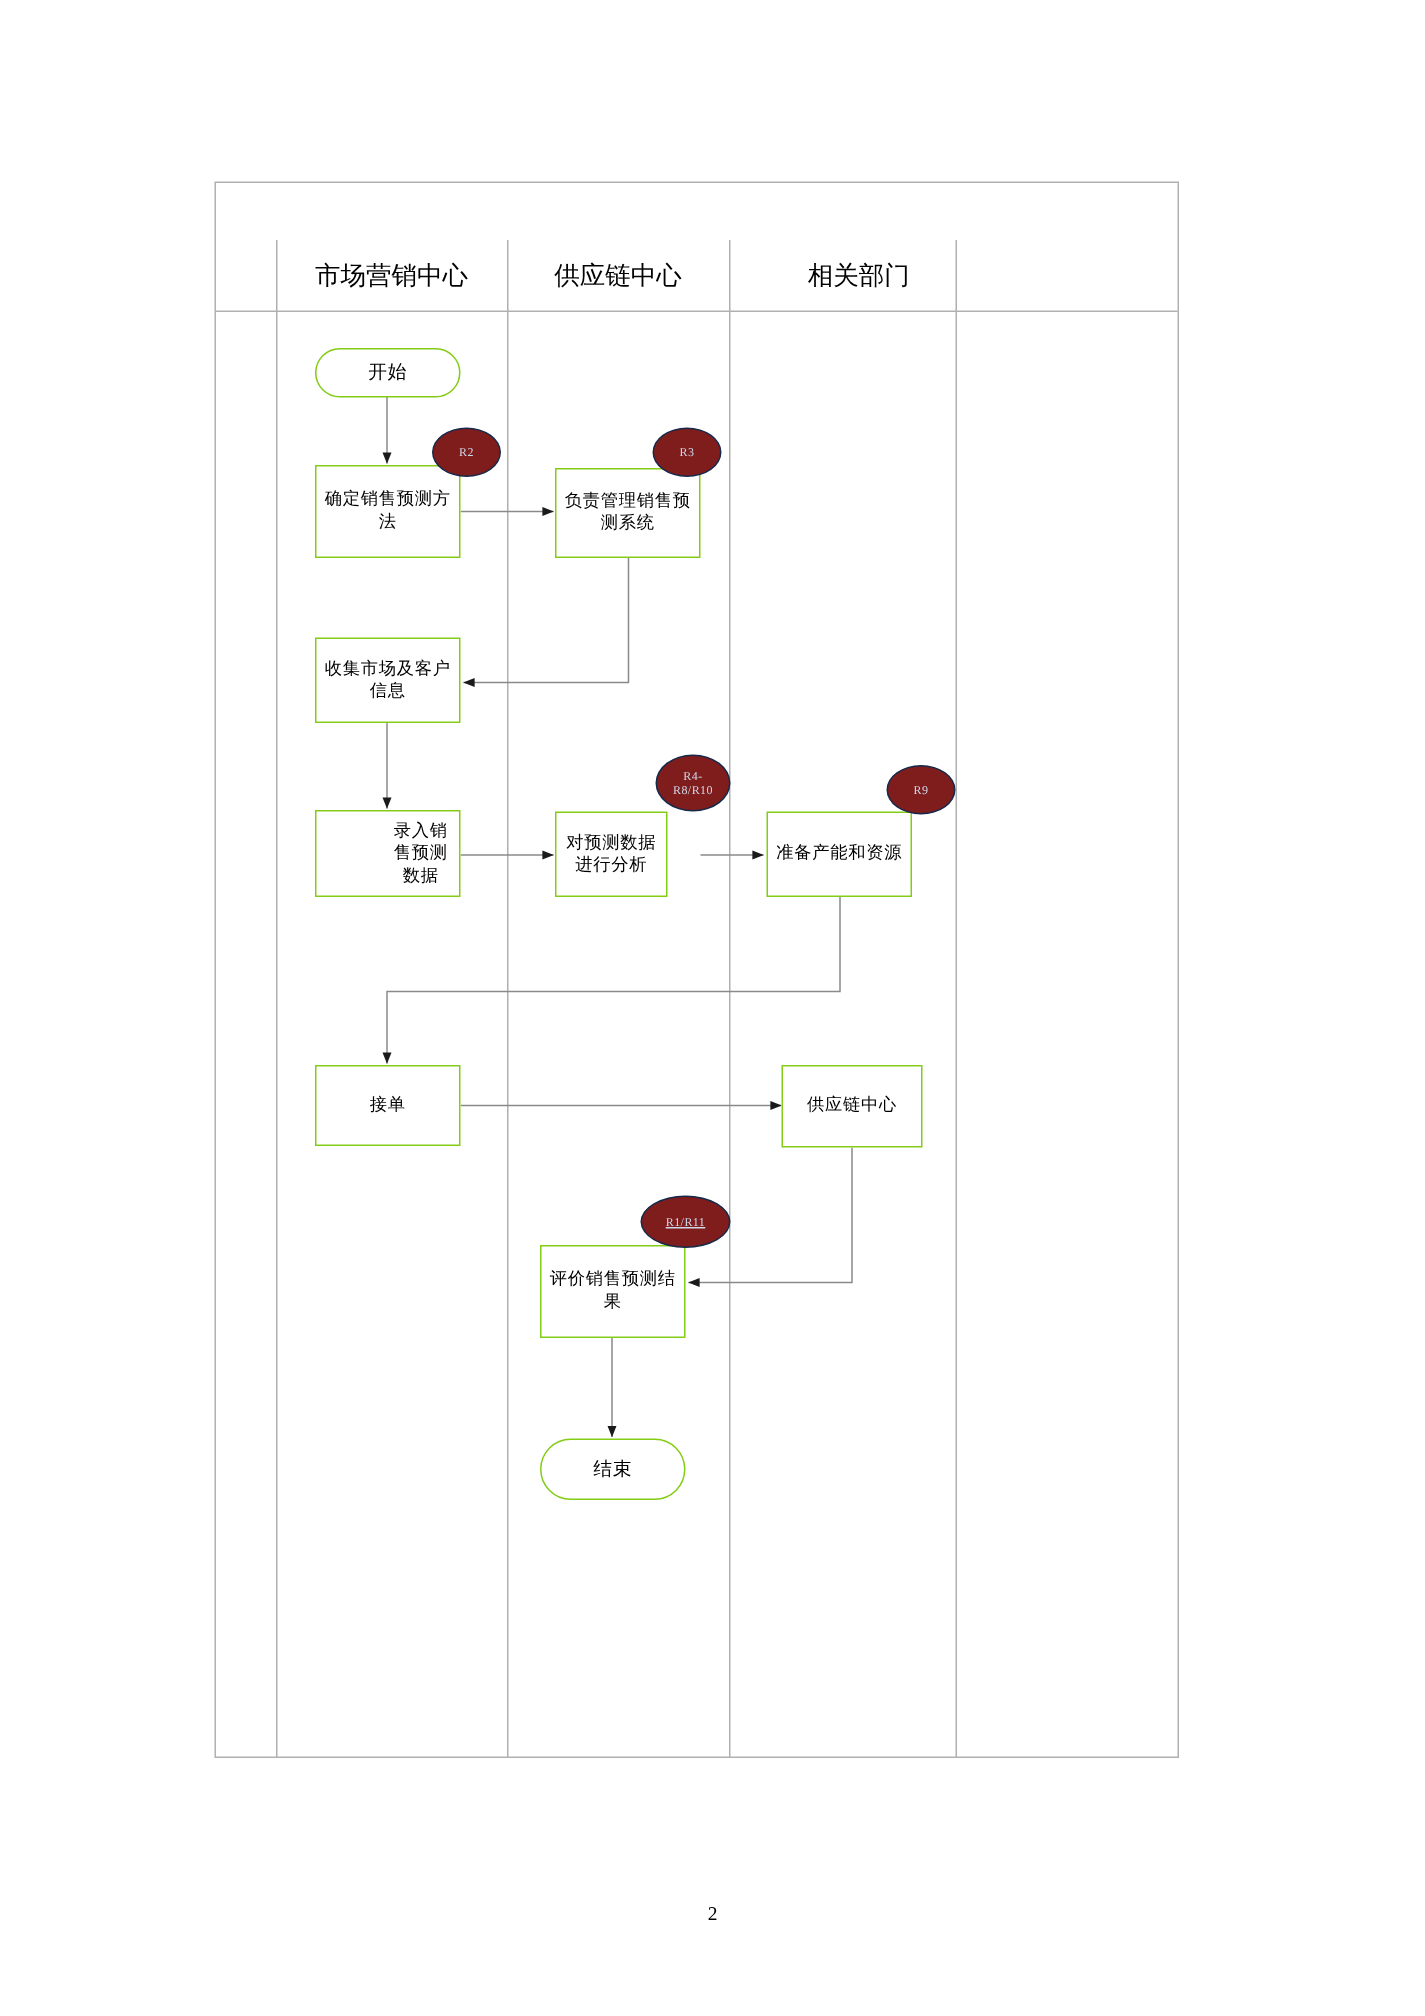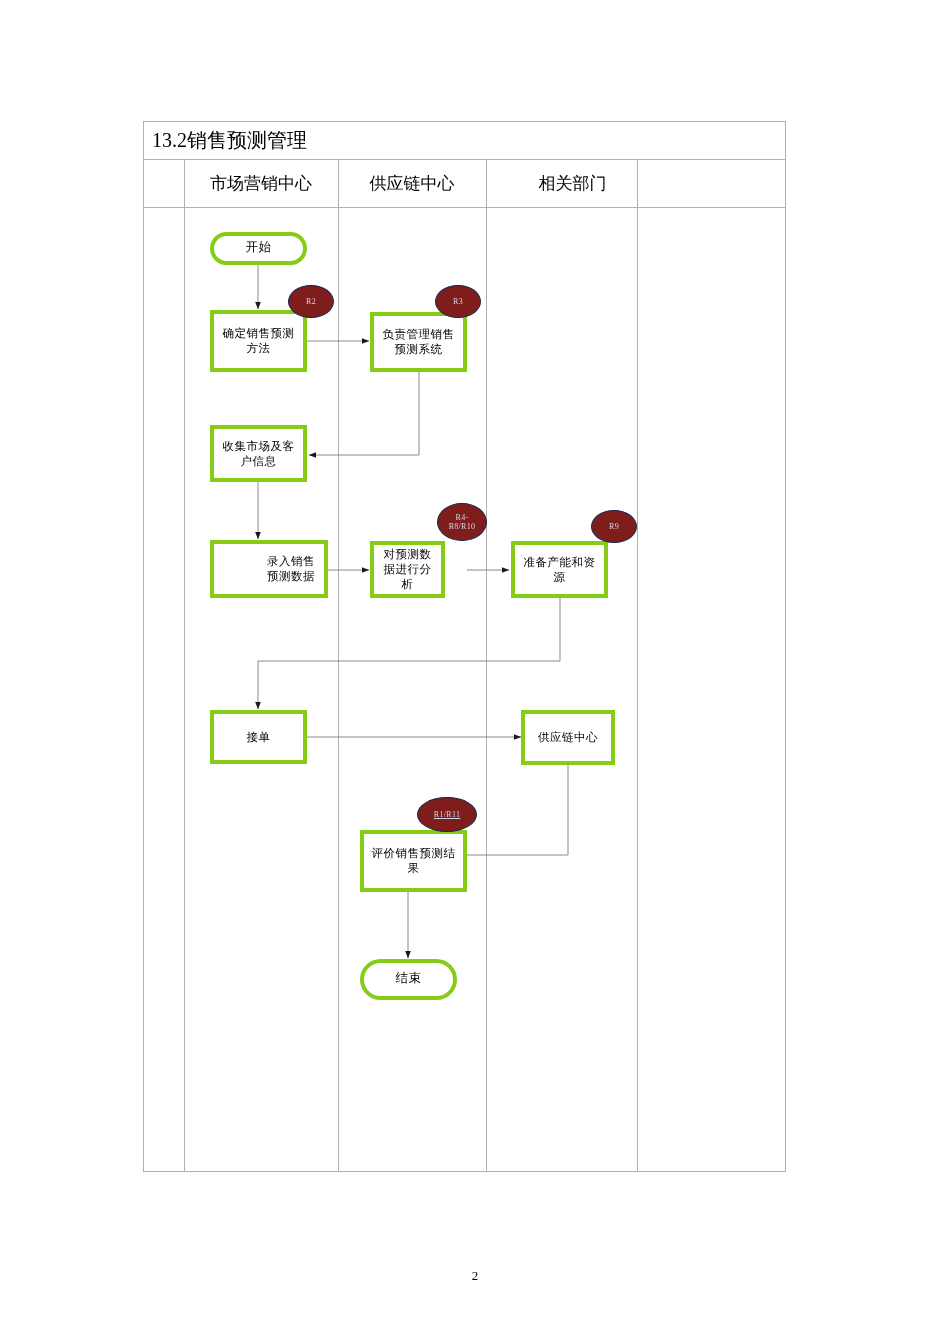--- a/index.html
+++ b/index.html
@@ -81,29 +81,29 @@
     top: 0;
     width: 950px;
     height: 1344px;
     pointer-events: none;
   }
 
   
   .node {
     position: absolute;
     box-sizing: border-box;
-    border: 4px solid #84cc16;
+    border: 1px solid #84cc16;
     background: #ffffff;
     display: flex;
     align-items: center;
     justify-content: center;
     text-align: center;
     font-size: 11.5px;
     line-height: 15px;
-    font-family: Liberation Mono, monospace;
+    font-family: Liberation Serif, serif;
     letter-spacing: 0.5px;
     padding: 0 4px;
   }
   .node.terminator {
     border-radius: 40px;
     font-size: 12.5px;
   }
 
   
   .badge {
@@ -133,23 +133,20 @@
     text-align: center;
     font-size: 13px;
     font-family: "Liberation Serif", "DejaVu Serif", serif;
   }
 </style>
 </head>
 <body>
 
 <div id="flow-table">
 
-  <div class="title-row">
-    <div class="title-text">13.2销售预测管理</div>
-  </div>
 
   <div class="header-row">
     <div class="hdr-cell" style="left:0px;width:40px;"></div>
     <div class="hdr-cell" style="left:194px;width:148px;">供应链中心</div>
     <div class="hdr-cell" style="left:40px;width:154px;">市场营销中心</div>
     <div class="hdr-cell" style="left:342px;width:151px;margin-left:11px;">相关部门</div>
     <div class="hdr-cell" style="left:493px;width:148px;"></div>
   </div>
 
   <div class="col-divider" style="left:40px;"></div>
@@ -189,38 +186,38 @@
 </svg>
 
 <div class="node terminator" style="left:210px;top:232px;width:97px;height:33px;">开始</div>
 
 <div class="node" style="left:210px;top:310px;width:97px;height:62px;">确定销售预测方法</div>
 
 <div class="node" style="left:370px;top:312px;width:97px;height:60px;">负责管理销售预测系统</div>
 
 <div class="node" style="left:210px;top:425px;width:97px;height:57px;">收集市场及客户信息</div>
 
-<div class="node" style="left:210px;top:540px;width:118px;height:58px;padding-left:48px;">录入销售预测数据</div>
+<div class="node" style="left:210px;top:540px;width:97px;height:58px;padding-left:48px;">录入销售预测数据</div>
 
 <div class="node" style="left:370px;top:541px;width:75px;height:57px;">对预测数据进行分析</div>
 
 <div class="node" style="left:511px;top:541px;width:97px;height:57px;">准备产能和资源</div>
 
 <div class="node" style="left:210px;top:710px;width:97px;height:54px;">接单</div>
 
 <div class="node" style="left:521px;top:710px;width:94px;height:55px;">供应链中心</div>
 
-<div class="node" style="left:360px;top:830px;width:107px;height:62px;">评价销售预测结果</div>
+<div class="node" style="left:360px;top:830px;width:97px;height:62px;">评价销售预测结果</div>
 
 <div class="node terminator" style="left:360px;top:959px;width:97px;height:41px;">结束</div>
 
 <div class="badge" style="left:288px;top:285px;width:44px;height:31px;">R2</div>
 
 <div class="badge" style="left:435px;top:285px;width:44px;height:31px;">R3</div>
 
 <div class="badge" style="left:437px;top:503px;width:48px;height:36px;">R4-
 R8/R10</div>
 
 <div class="badge" style="left:591px;top:510px;width:44px;height:31px;">R9</div>
 
-<div class="badge" style="left:417px;top:797px;width:58px;height:33px;text-decoration:underline;">R1/R11</div>
+<div class="badge" style="left:427px;top:797px;width:58px;height:33px;text-decoration:underline;">R1/R11</div>
 
 <div id="page-number">2</div>
 
 </body></html>

